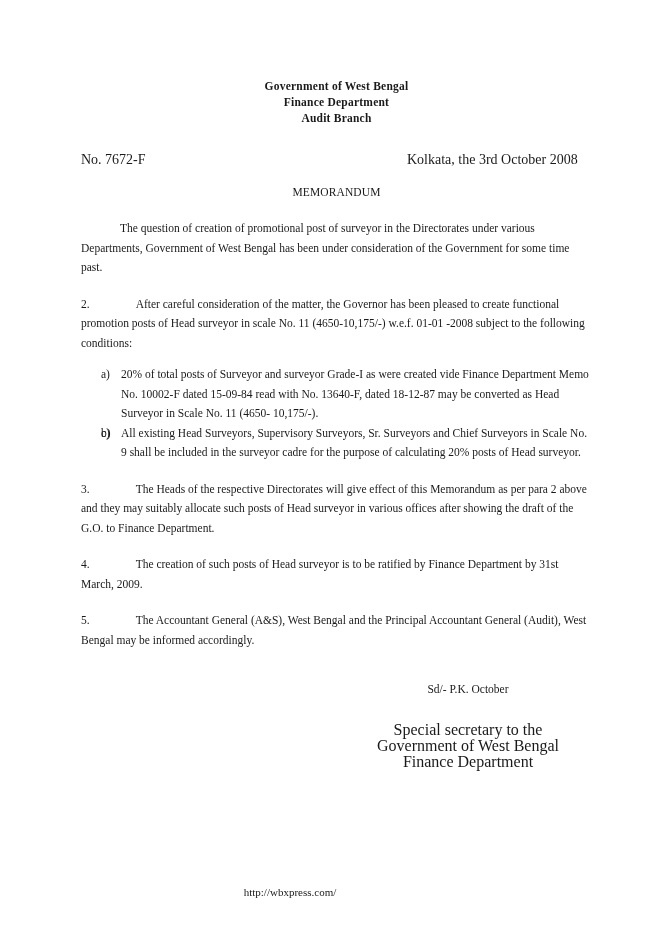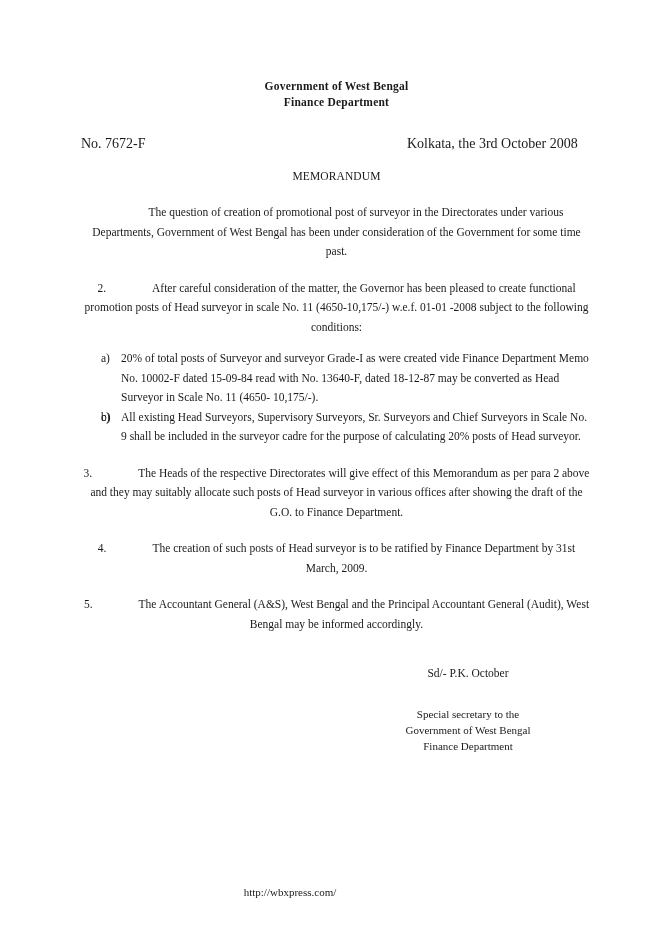--- a/index.html
+++ b/index.html
@@ -63,21 +63,21 @@
   .memo-title span {
     text-underline-offset: 2px;
     letter-spacing: 0.01em;
     margin-top: 16px;
   }
 
   p.para {
     font-size: 11.5px;
     line-height: 19.5px;
     margin: 0;
-    text-align: center;
+    text-align: left;
   }
   .gap-lg { height: 19px; }
   .gap-md { height: 17px; }
   .gap-sm { height: 12px; }
 
   .indent-first { display: inline-block; width: 39px; }
   .num-tab { display: inline-block; width: 46px; }
 
   ol.conds {
     margin: 0;
@@ -105,21 +105,21 @@
     margin-left: 263px;
     text-align: center;
     font-size: 11.5px;
     line-height: 16px;
   }
   .sign .desig {
     width: 248px;
     margin-left: 263px;
     margin-top: 25px;
     text-align: center;
-    font-size: 11px;
+    font-size: 16px;
     line-height: 16px;
   }
 
   .footer {
     position: absolute;
     left: 0;
     top: 885px;
     width: 580px;
     text-align: center;
     font-size: 11px;
@@ -129,20 +129,21 @@
 </style>
 </head>
 <body>
 
 <div class="page">
   <div class="content">
 
     <div class="hdr">
       <div>Government of West Bengal</div>
       <div>Finance Department</div>
+      <div>Audit Branch</div>
     </div>
 
     <div class="memoline">
       <span class="no">No. 7672-F</span>
       <span class="place">Kolkata, the 3rd October 2008</span>
     </div>
 
     <div class="memo-title">
       <span>MEMORANDUM</span>
     </div>

